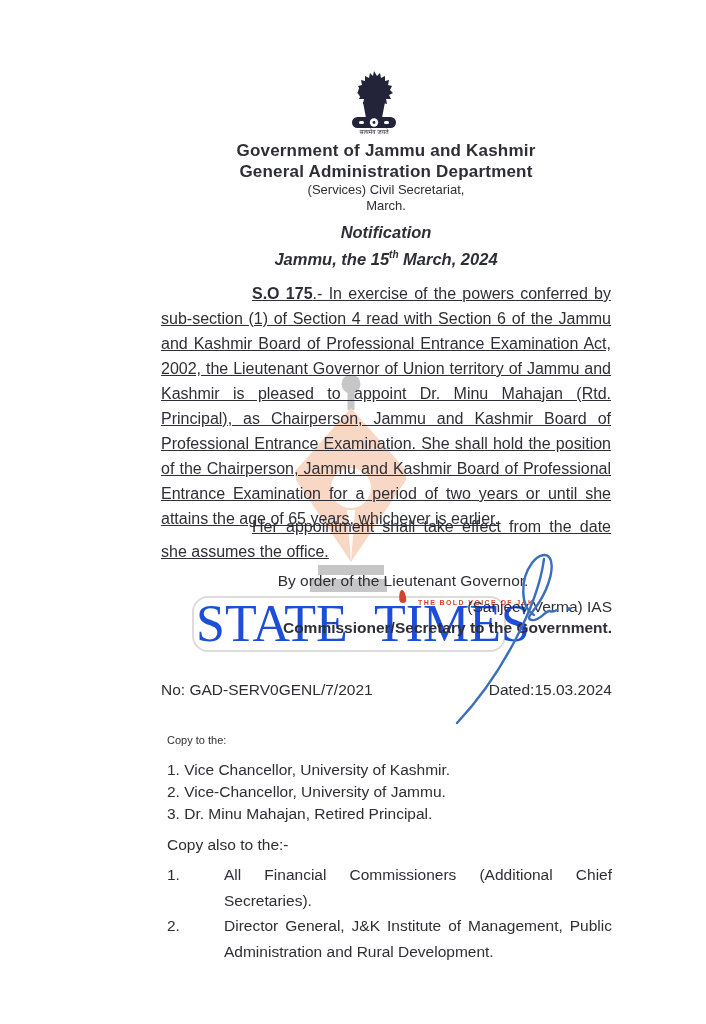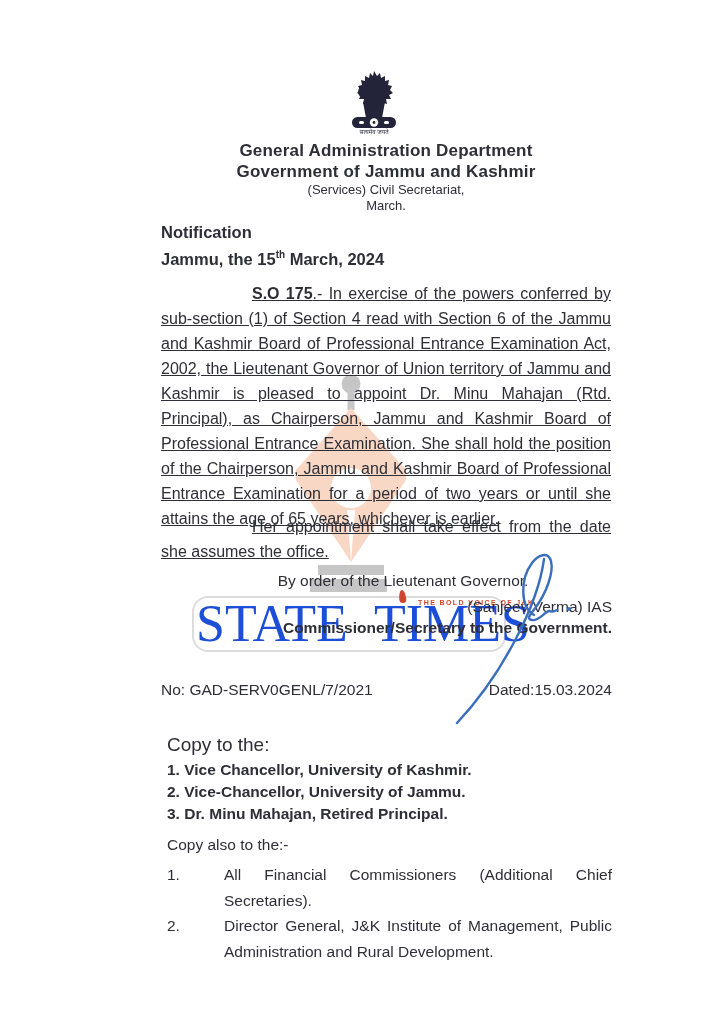--- a/index.html
+++ b/index.html
@@ -7,35 +7,35 @@
     position:relative;width:706px;height:1024px;background:#ffffff;overflow:hidden;
     font-family:"Liberation Sans", sans-serif;color:#2e2e36;
   }
   .abs{position:absolute;}
   
   .emblem{left:350px;top:70px;width:48px;height:66px;z-index:2;}
   .letterhead{left:161px;top:141px;width:450px;text-align:center;z-index:2;}
   .lh-bold{font-weight:bold;font-size:17px;line-height:20.5px;letter-spacing:.2px;}
   .lh-small{font-size:13px;line-height:15.5px;}
   
-  .notif{left:161px;top:222px;width:450px;text-align:left;font-weight:bold;font-size:16.5px;line-height:21.5px;z-index:2;}
+  .notif{left:161px;top:222px;width:450px;text-align:center;font-weight:bold;font-size:16.5px;line-height:21.5px;z-index:2;font-style:italic;}
   .notif sup{font-size:10px;vertical-align:super;}
   
   .para{left:161px;width:450px;font-size:16px;line-height:25px;text-align:justify;z-index:2;text-decoration:underline;}
   .para1{top:281px;text-indent:91px;}
   .para2{top:514px;text-indent:91px;}
   .bold{font-weight:bold;}
   .byorder{left:178px;top:572px;width:450px;text-align:center;font-size:15.5px;z-index:2;}
   
   .signoff{left:230px;top:596px;width:382px;text-align:right;font-size:15.5px;line-height:21px;z-index:2;}
   .signoff .desig{font-weight:bold;}
   .refrow{left:161px;top:681px;width:451px;display:flex;justify-content:space-between;font-size:15.5px;z-index:2;align-items:center;}
   
-  .copyhead{left:167px;top:734px;font-size:19px;z-index:2;}
-  .copylist{left:167px;top:759px;width:440px;font-size:15.5px;line-height:22px;z-index:2;font-weight:bold;}
+  .copyhead{left:167px;top:734px;font-size:11px;z-index:2;}
+  .copylist{left:167px;top:759px;width:440px;font-size:15.5px;line-height:22px;z-index:2;}
   .copyhead2{left:167px;top:836px;font-size:15.5px;z-index:2;}
   .copylist2{left:167px;top:862px;width:445px;font-size:15.5px;z-index:2;}
   .cl2-row{display:flex;align-items:flex-start;line-height:25.5px;}
   .cl2-num{width:57px;flex:0 0 57px;}
   .cl2-text{flex:1;text-align:justify;}
   
   .nib-wm{left:284px;top:368px;width:140px;height:235px;z-index:1;}
   .st-border{left:192px;top:596px;width:314px;height:56px;border:2px solid #dcdcdc;border-radius:16px;z-index:1;box-sizing:border-box;}
   .st-letters{left:196px;top:599px;width:330px;font-family:"Liberation Serif", serif;font-size:52px;line-height:50px;color:#1d4ed8;letter-spacing:0px;word-spacing:14px;white-space:nowrap;z-index:1;}
   .st-flame{left:399px;top:590px;width:7px;height:13px;background:#d0452f;border-radius:50% 50% 45% 55% / 70% 70% 30% 30%;transform:rotate(-6deg);z-index:1;}
@@ -73,22 +73,22 @@
       <rect x="2" y="47" width="44" height="11" rx="5.5"></rect>
     </g>
     <circle cx="24" cy="52.5" r="4.2" fill="#ffffff"></circle>
     <circle cx="24" cy="52.5" r="1.4" fill="#23233a"></circle>
     <rect x="9" y="51" width="5" height="3" rx="1.5" fill="#ffffff"></rect>
     <rect x="34" y="51" width="5" height="3" rx="1.5" fill="#ffffff"></rect>
     <text x="24" y="64" text-anchor="middle" font-size="6" fill="#23233a">सत्यमेव जयते</text>
   </svg>
 
   <div class="abs letterhead">
+    <div class="lh-bold">Government of Jammu and Kashmir</div>
     <div class="lh-bold">General Administration Department</div>
-    <div class="lh-bold">Government of Jammu and Kashmir</div>
     <div class="lh-small">(Services) Civil Secretariat,</div>
     <div class="lh-small">March.</div>
   </div>
 
   <div class="abs notif">
     <div>Notification</div>
     <div>
       <span>Jammu, the 15</span><sup>th</sup><span> March, 2024</span>
     </div>
   </div>

